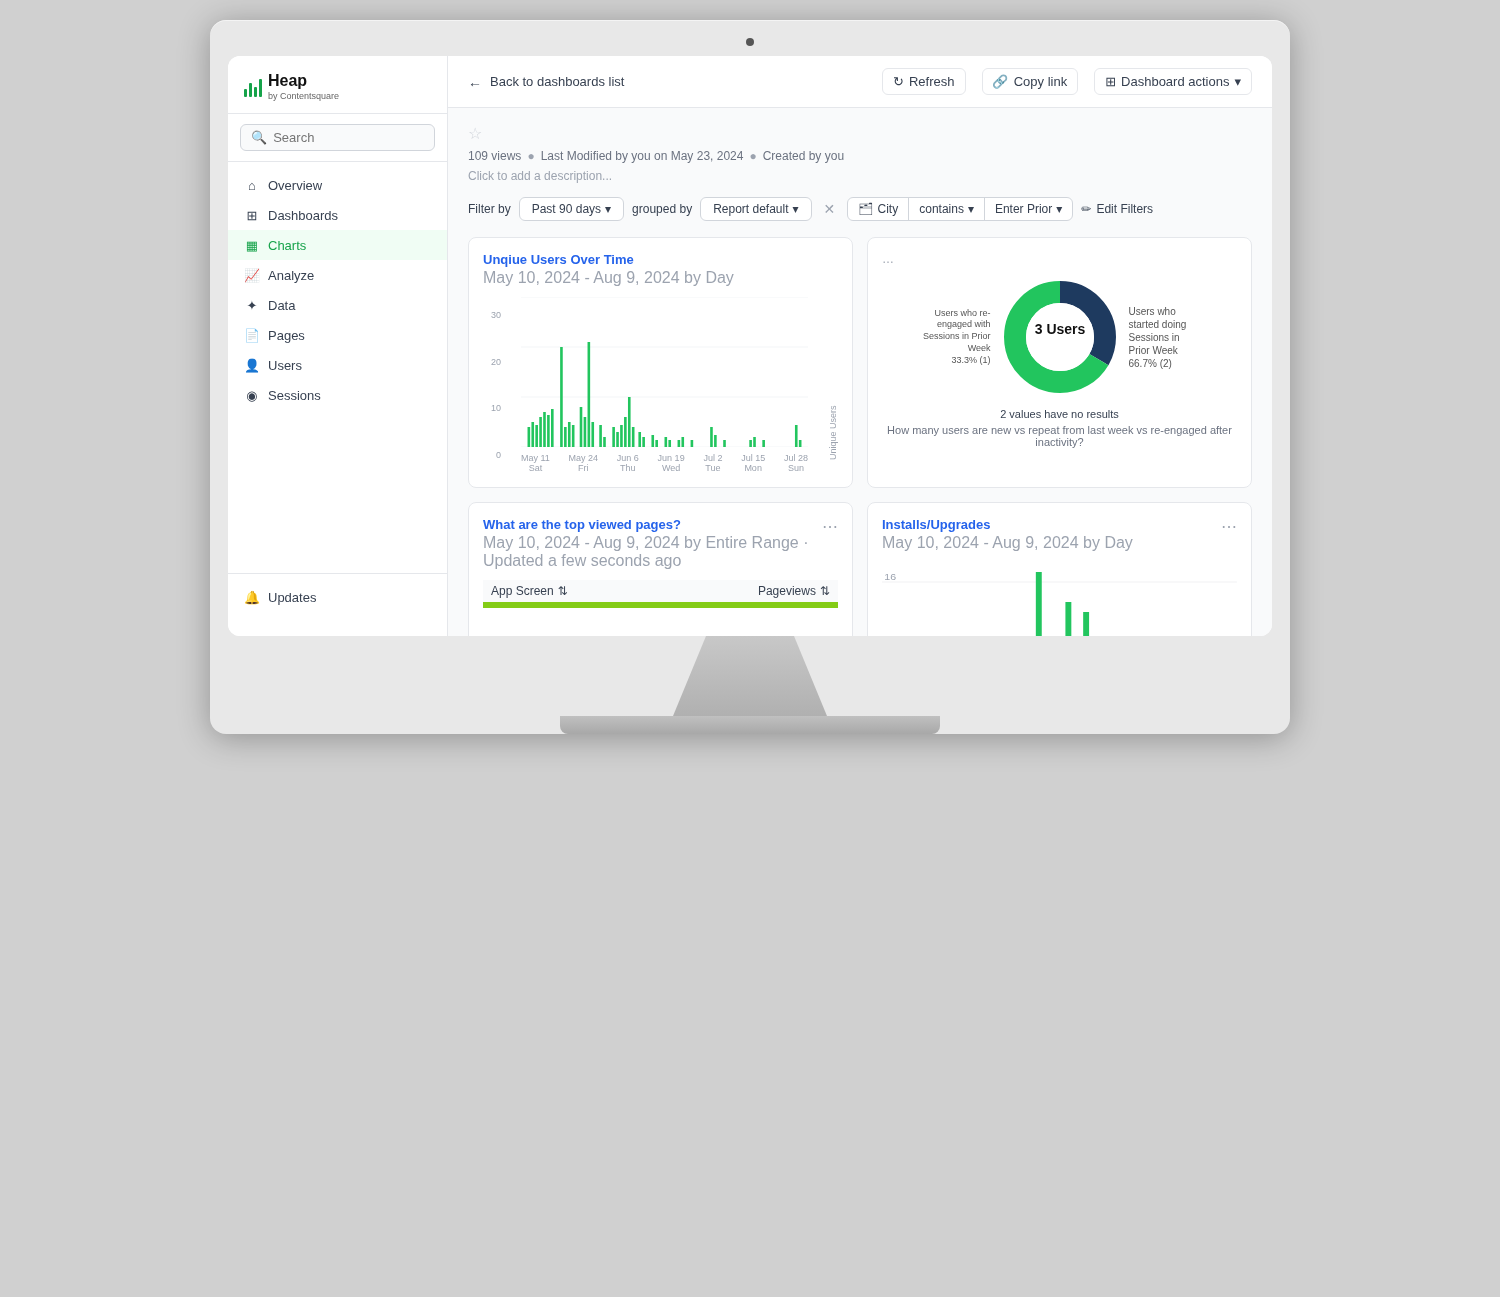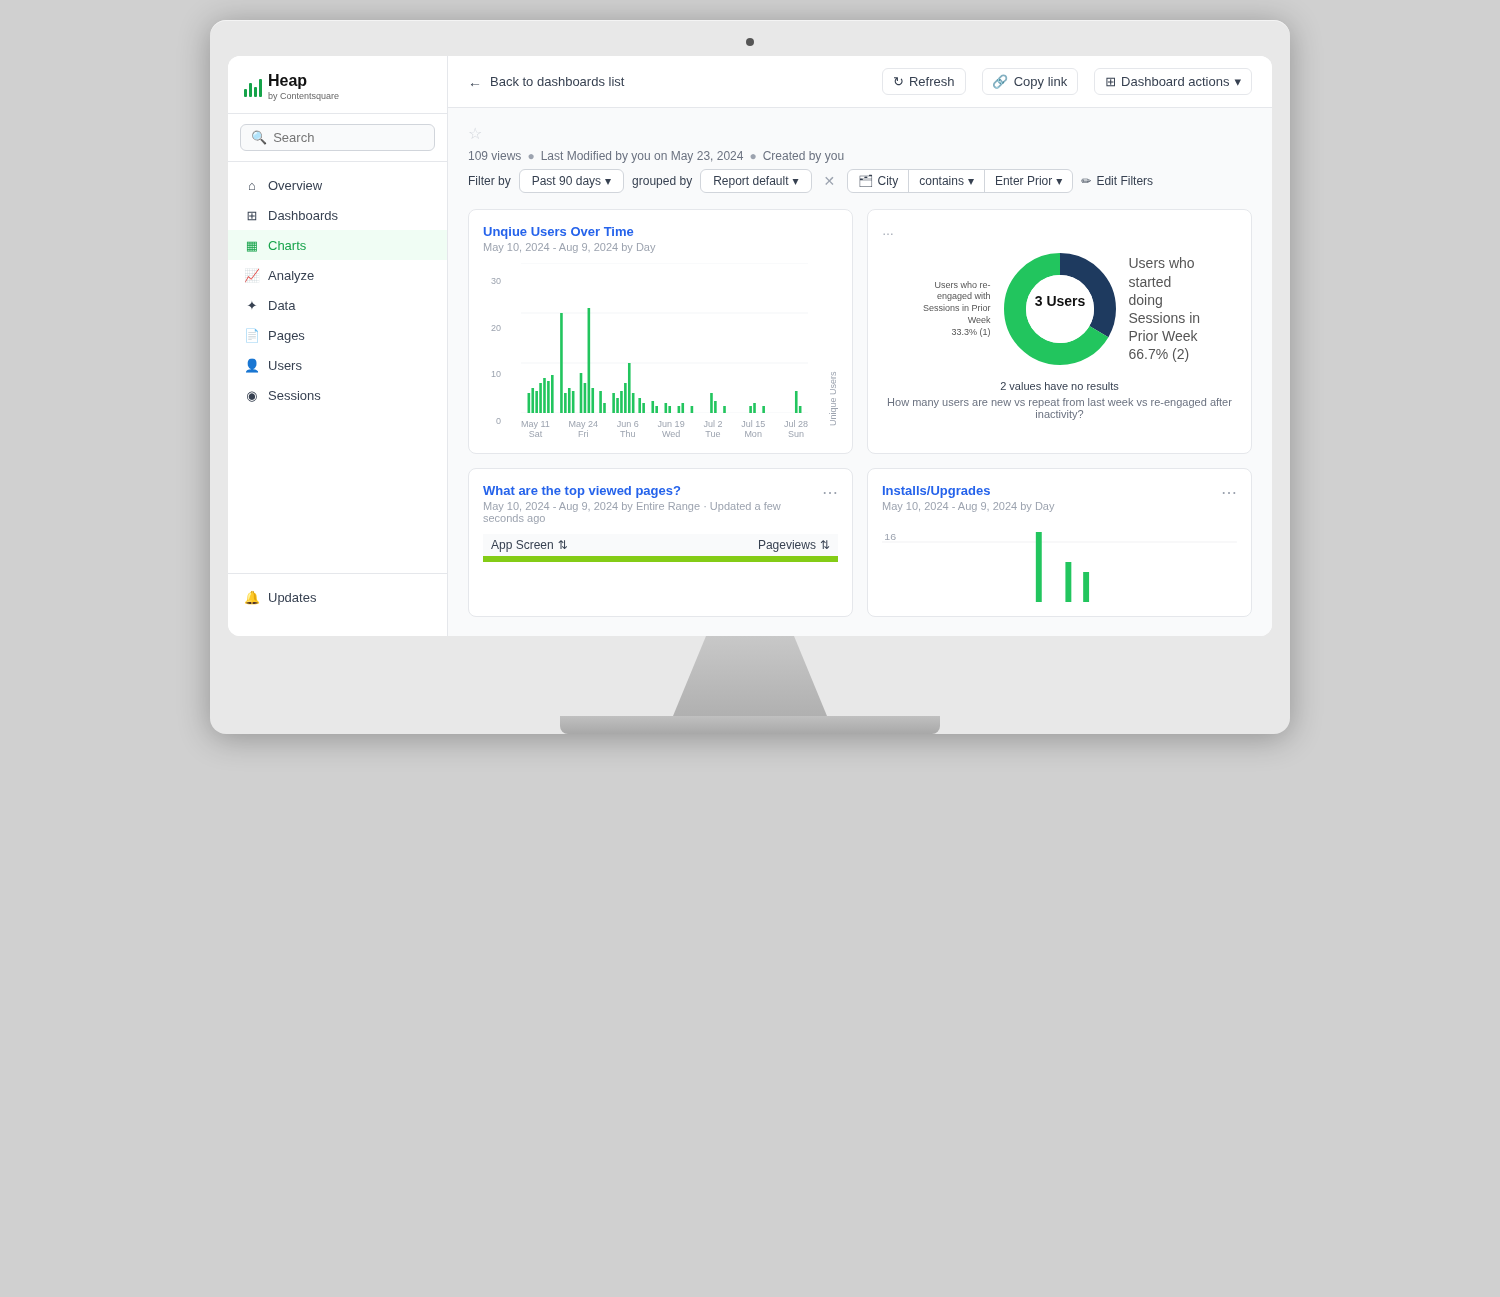--- a/index.html
+++ b/index.html
@@ -366,21 +366,21 @@
     }
 
     .chart-title {
       font-size: 13px;
       font-weight: 600;
       color: #2563eb;
       margin-bottom: 2px;
     }
 
     .chart-subtitle {
-      font-size: 11px;
+      font-size: 16px;
       color: #9ca3af;
       margin-bottom: 10px;
     }
 
     .bar-chart-container {
       width: 100%;
       position: relative;
     }
 
     .no-results-text {
@@ -540,20 +540,23 @@
           </div>
 
           <div class="dashboard-meta">
             <span>109 views</span>
             <span class="meta-dot">●</span>
             <span>Last Modified by you on May 23, 2024</span>
             <span class="meta-dot">●</span>
             <span>Created by you</span>
           </div>
 
+          <div class="dashboard-desc">
+            <span>Click to add a description...</span>
+          </div>
 
           <div class="filter-bar">
             <span class="filter-label">Filter by</span>
             <div class="filter-dropdown">
               <span>Past 90 days</span>
               <span>▾</span>
             </div>
             <span class="filter-label">grouped by</span>
             <div class="filter-dropdown">
               <span>Report default</span>
@@ -693,21 +696,21 @@
                   <svg width="130" height="130" viewBox="0 0 130 130">
 
                     <circle cx="65" cy="65" r="45" fill="none" stroke="#1e3a5f" stroke-width="22" stroke-dasharray="94.25 188.5" stroke-dashoffset="0" transform="rotate(-90 65 65)"></circle>
 
                     <circle cx="65" cy="65" r="45" fill="none" stroke="#22c55e" stroke-width="22" stroke-dasharray="188.5 94.25" stroke-dashoffset="-94.25" transform="rotate(-90 65 65)"></circle>
 
                     <circle cx="65" cy="65" r="34" fill="white"></circle>
                     <text x="65" y="62" text-anchor="middle" font-size="14" font-weight="700" fill="#111">3 Users</text>
                   </svg>
                 </div>
-                <div style="font-size:14px;color:#555;text-align:left;max-width:75px;line-height:1.3;">
+                <div style="font-size:10px;color:#555;text-align:left;max-width:75px;line-height:1.3;">
                   <span>Users who started doing Sessions in Prior Week</span><br>
                   <span>66.7% (2)</span>
                 </div>
               </div>
               <div class="no-results-text">2 values have no results</div>
               <div class="question-text">How many users are new vs repeat from last week vs re-engaged after inactivity?</div>
             </div>
 
             <div class="chart-card">
               <div style="display:flex;justify-content:space-between;align-items:flex-start;">

